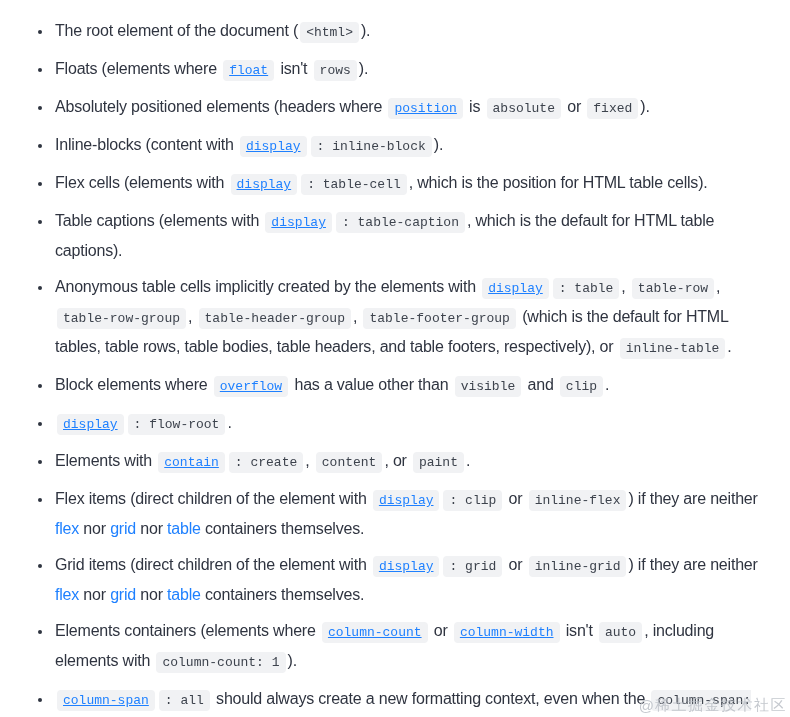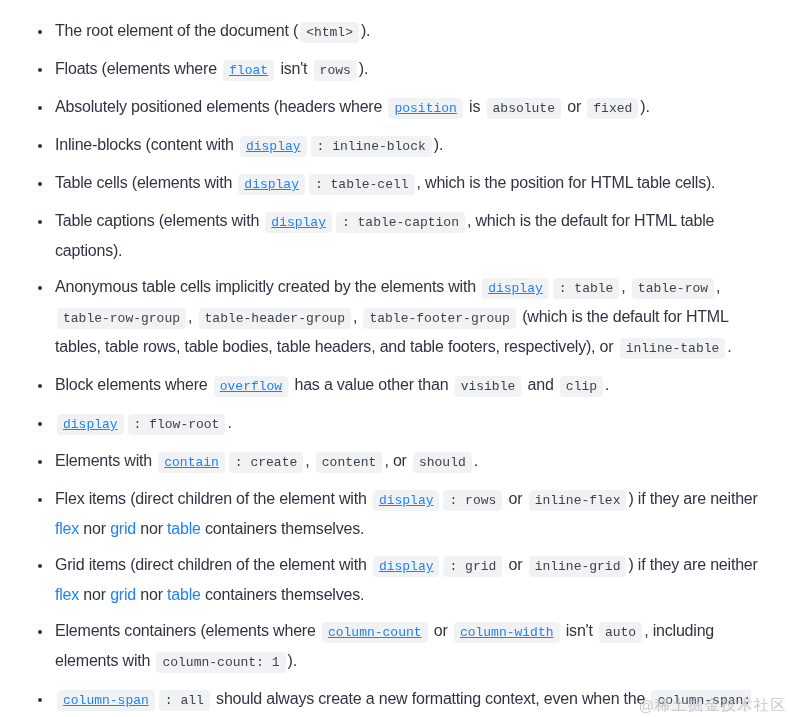--- a/index.html
+++ b/index.html
@@ -66,27 +66,27 @@
 </style>
 </head>
 <body>
 
 <main class="article">
   <ul class="bfc-list" id="bfc-list">
       <li><span>The root element of the document (</span><code class="code">&lt;html&gt;</code><span>).</span></li>
       <li><span>Floats (elements where </span><a class="code code-link">float</a><span> isn't </span><code class="code">rows</code><span>).</span></li>
       <li><span>Absolutely positioned elements (headers where </span><a class="code code-link">position</a><span> is </span><code class="code">absolute</code><span> or </span><code class="code">fixed</code><span>).</span></li>
       <li><span>Inline-blocks (content with </span><a class="code code-link">display</a><code class="code">: inline-block</code><span>).</span></li>
-      <li><span>Table cells (elements with </span><a class="code code-link">display</a><code class="code">: table-cell</code><span>, which is the position for HTML table cells).</span></li>
+      <li><span>Flex cells (elements with </span><a class="code code-link">display</a><code class="code">: table-cell</code><span>, which is the position for HTML table cells).</span></li>
       <li><span>Table captions (elements with </span><a class="code code-link">display</a><code class="code">: table-caption</code><span>, which is the default for HTML table captions).</span></li>
       <li><span>Anonymous table cells implicitly created by the elements with </span><a class="code code-link">display</a><code class="code">: table</code><span>, </span><code class="code">table-row</code><span>, </span><code class="code">table-row-group</code><span>, </span><code class="code">table-header-group</code><span>, </span><code class="code">table-footer-group</code><span> (which is the default for HTML tables, table rows, table bodies, table headers, and table footers, respectively), or </span><code class="code">inline-table</code><span>.</span></li>
       <li><span>Block elements where </span><a class="code code-link">overflow</a><span> has a value other than </span><code class="code">visible</code><span> and </span><code class="code">clip</code><span>.</span></li>
       <li><a class="code code-link">display</a><code class="code">: flow-root</code><span>.</span></li>
-      <li><span>Elements with </span><a class="code code-link">contain</a><code class="code">: create</code><span>, </span><code class="code">content</code><span>, or </span><code class="code">should</code><span>.</span></li>
-      <li><span>Flex items (direct children of the element with </span><a class="code code-link">display</a><code class="code">: rows</code><span> or </span><code class="code">inline-flex</code><span>) if they are neither </span><a class="text-link">flex</a><span> nor </span><a class="text-link">grid</a><span> nor </span><a class="text-link">table</a><span> containers themselves.</span></li>
+      <li><span>Elements with </span><a class="code code-link">contain</a><code class="code">: create</code><span>, </span><code class="code">content</code><span>, or </span><code class="code">paint</code><span>.</span></li>
+      <li><span>Flex items (direct children of the element with </span><a class="code code-link">display</a><code class="code">: clip</code><span> or </span><code class="code">inline-flex</code><span>) if they are neither </span><a class="text-link">flex</a><span> nor </span><a class="text-link">grid</a><span> nor </span><a class="text-link">table</a><span> containers themselves.</span></li>
       <li><span>Grid items (direct children of the element with </span><a class="code code-link">display</a><code class="code">: grid</code><span> or </span><code class="code">inline-grid</code><span>) if they are neither </span><a class="text-link">flex</a><span> nor </span><a class="text-link">grid</a><span> nor </span><a class="text-link">table</a><span> containers themselves.</span></li>
       <li><span>Elements containers (elements where </span><a class="code code-link">column-count</a><span> or </span><a class="code code-link">column-width</a><span> isn't </span><code class="code">auto</code><span>, including elements with </span><code class="code">column-count: 1</code><span>).</span></li>
       <li><a class="code code-link">column-span</a><code class="code">: all</code><span> should always create a new formatting context, even when the </span><code class="code">column-span: all</code></li>
     </ul>
 </main>
 
 <div class="watermark">
   <span class="wm-icon">@</span>
   <span class="wm-text">稀土掘金技术社区</span>
 </div>

